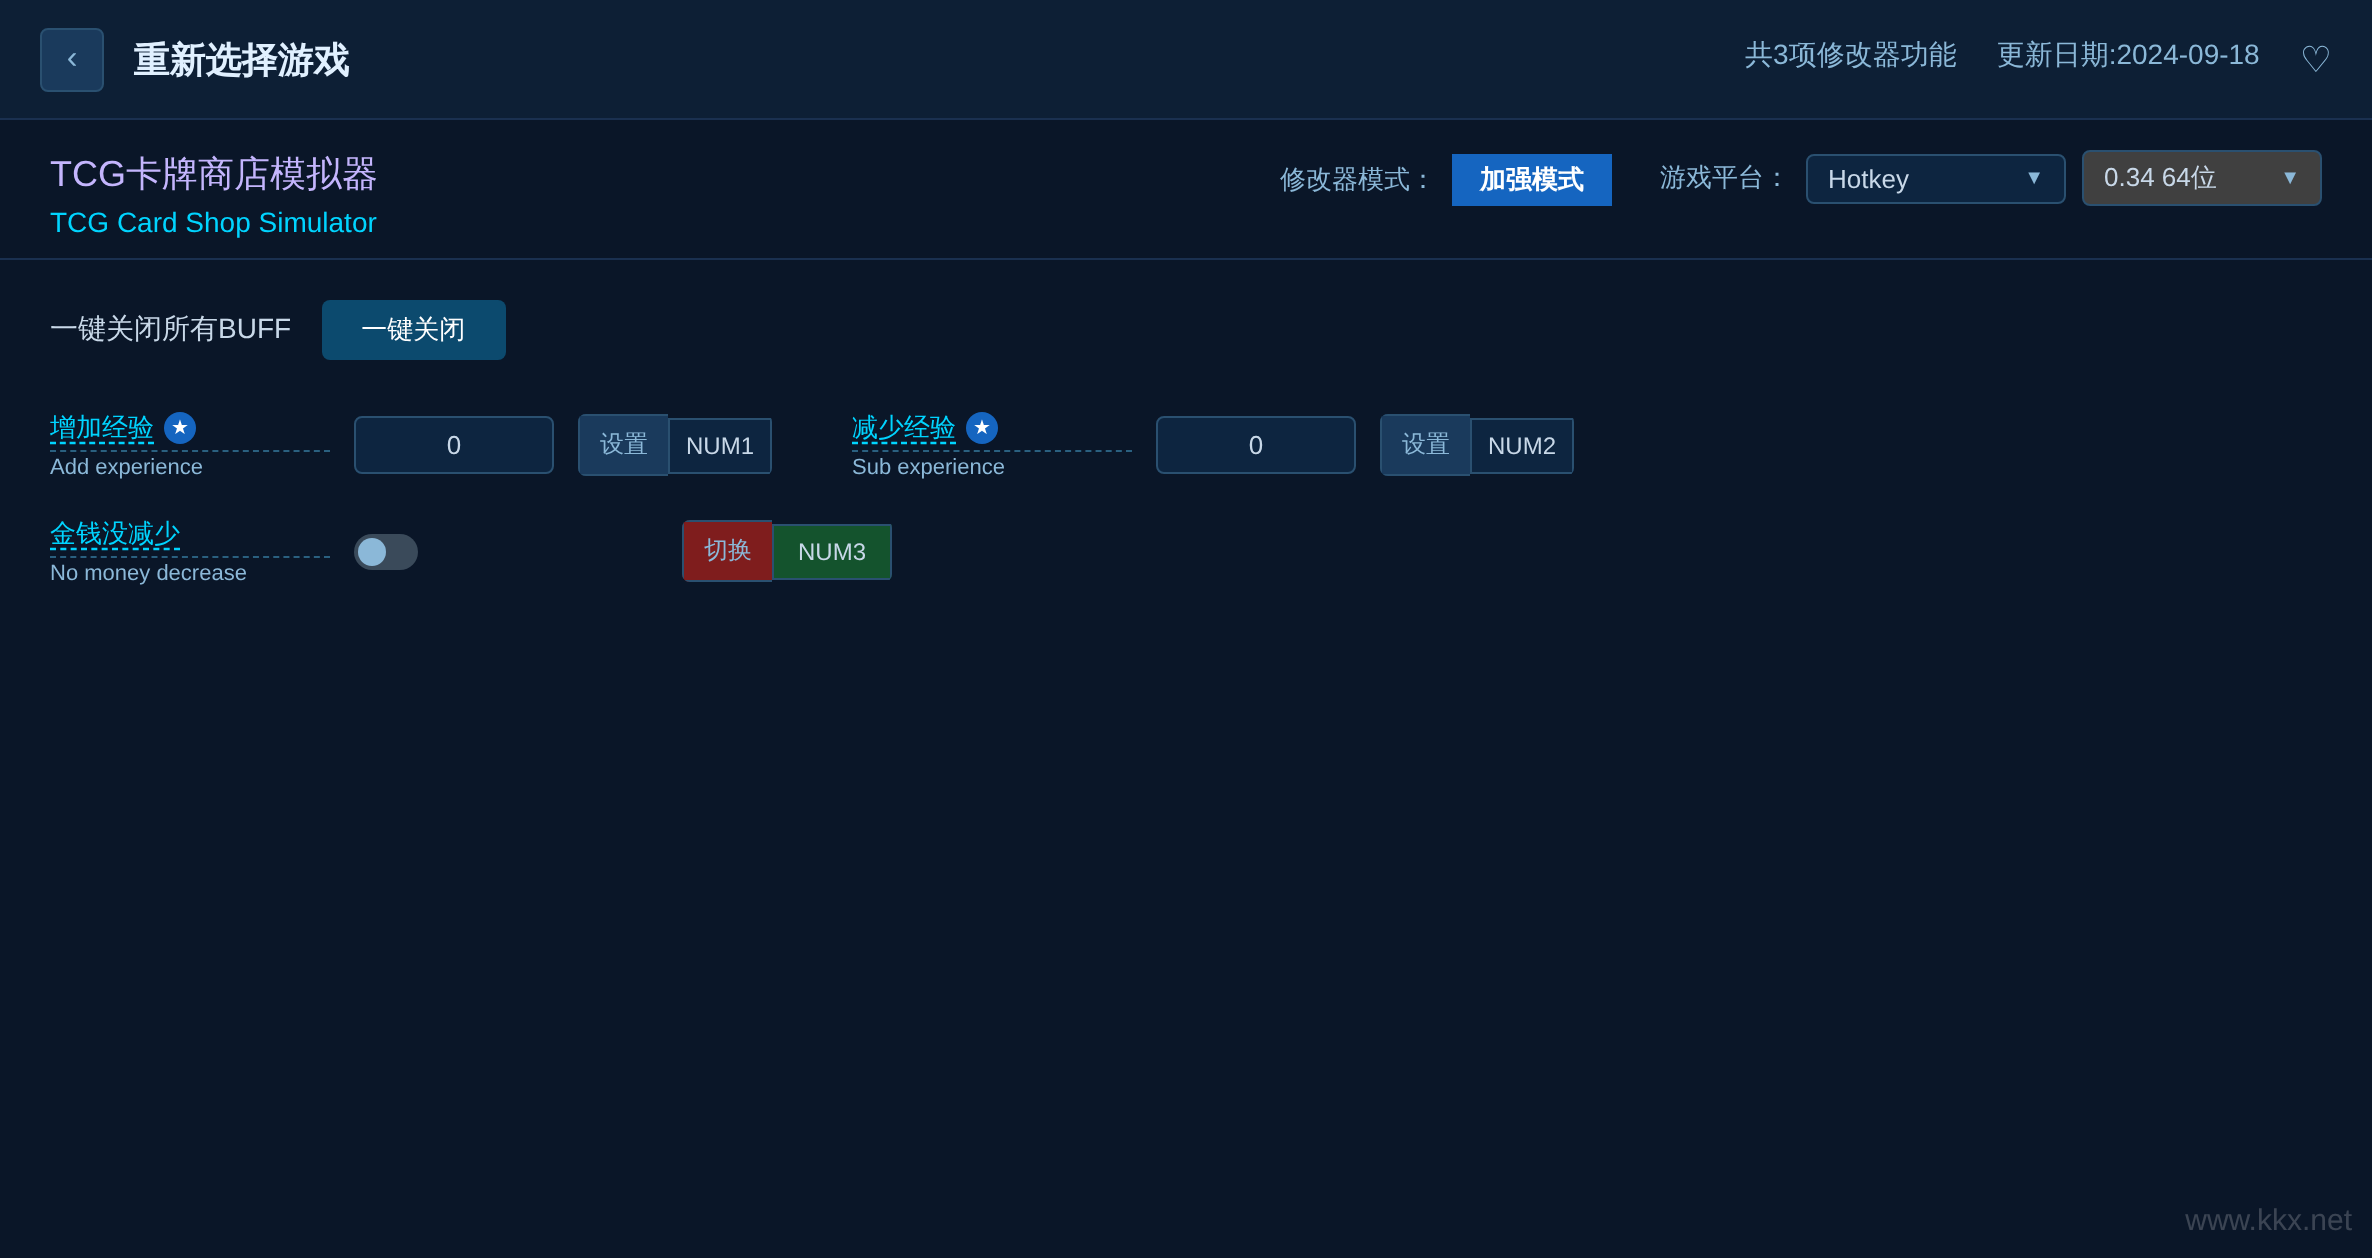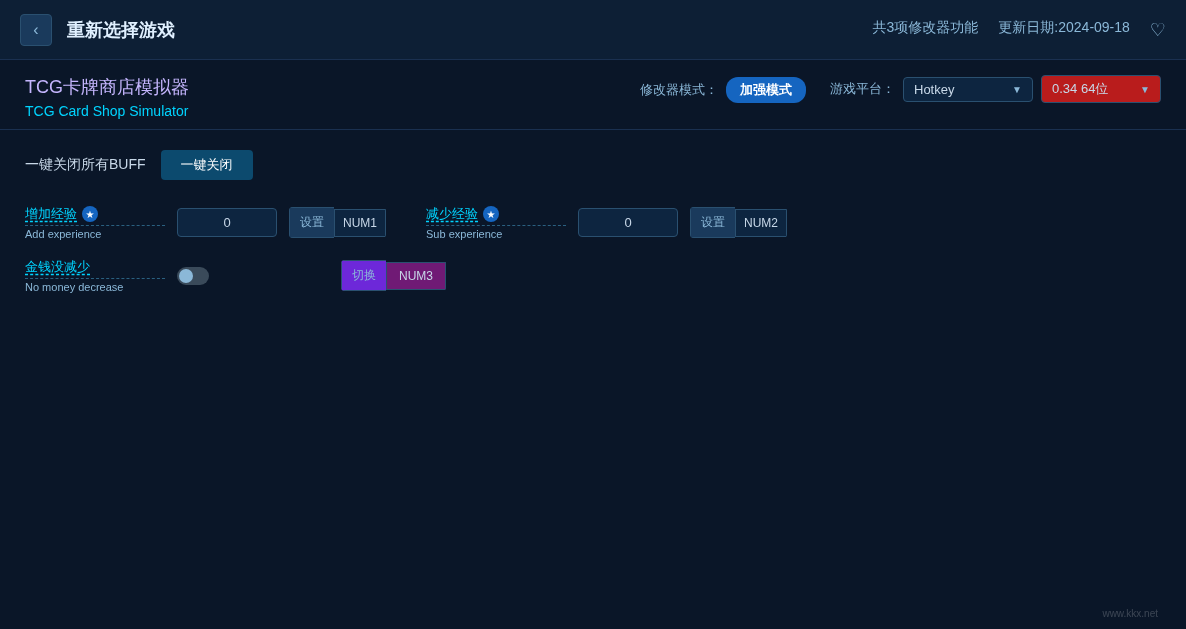--- a/index.html
+++ b/index.html
@@ -96,21 +96,21 @@
 
     .meta-label {
       color: #8bb8d8;
       font-size: 13px;
     }
 
     .mode-badge {
       background-color: #1565c0;
       color: #ffffff;
       padding: 4px 14px;
-      border-radius: 12px;
+      border-radius: 0;
       font-size: 13px;
       font-weight: bold;
     }
 
     .platform-selector {
       display: flex;
       align-items: center;
       background-color: #0d2540;
       border: 1px solid #2a5070;
       border-radius: 4px;
@@ -127,21 +127,21 @@
     }
 
     .dropdown-arrow {
       color: #8bb8d8;
       font-size: 10px;
     }
 
     .version-selector {
       display: flex;
       align-items: center;
-      background-color: #b91c1c;
+      background-color: #404040;
       border: 1px solid #2a5070;
       border-radius: 4px;
       padding: 4px 10px;
       gap: 8px;
       cursor: pointer;
       min-width: 120px;
       justify-content: space-between;
     }
 
     
@@ -304,30 +304,30 @@
     .switch-btn {
       display: flex;
       align-items: center;
       gap: 0;
       border-radius: 4px;
       overflow: hidden;
       cursor: pointer;
     }
 
     .switch-btn-label {
-      background-color: #6d28d9;
+      background-color: #7f1d1d;
       color: #8bb8d8;
       padding: 6px 10px;
       font-size: 12px;
       border: 1px solid #2a5070;
       border-right: none;
     }
 
     .switch-btn-key {
-      background-color: #701a75;
+      background-color: #14532d;
       color: #c8d8e8;
       padding: 6px 12px;
       font-size: 12px;
       border: 1px solid #2a5070;
     }
 
     .small-toggle {
       width: 32px;
       height: 18px;
       background-color: #3a4a5a;
@@ -344,23 +344,23 @@
       border-radius: 50%;
       position: absolute;
       top: 2px;
       left: 2px;
     }
 
     
     .watermark {
       position: absolute;
       bottom: 10px;
-      right: 28px;
+      right: 10px;
       color: rgba(255,255,255,0.2);
-      font-size: 10px;
+      font-size: 15px;
     }
 
     .meta-item {
       display: flex;
       align-items: center;
       gap: 8px;
     }
 
     .top-meta {
       display: flex;

